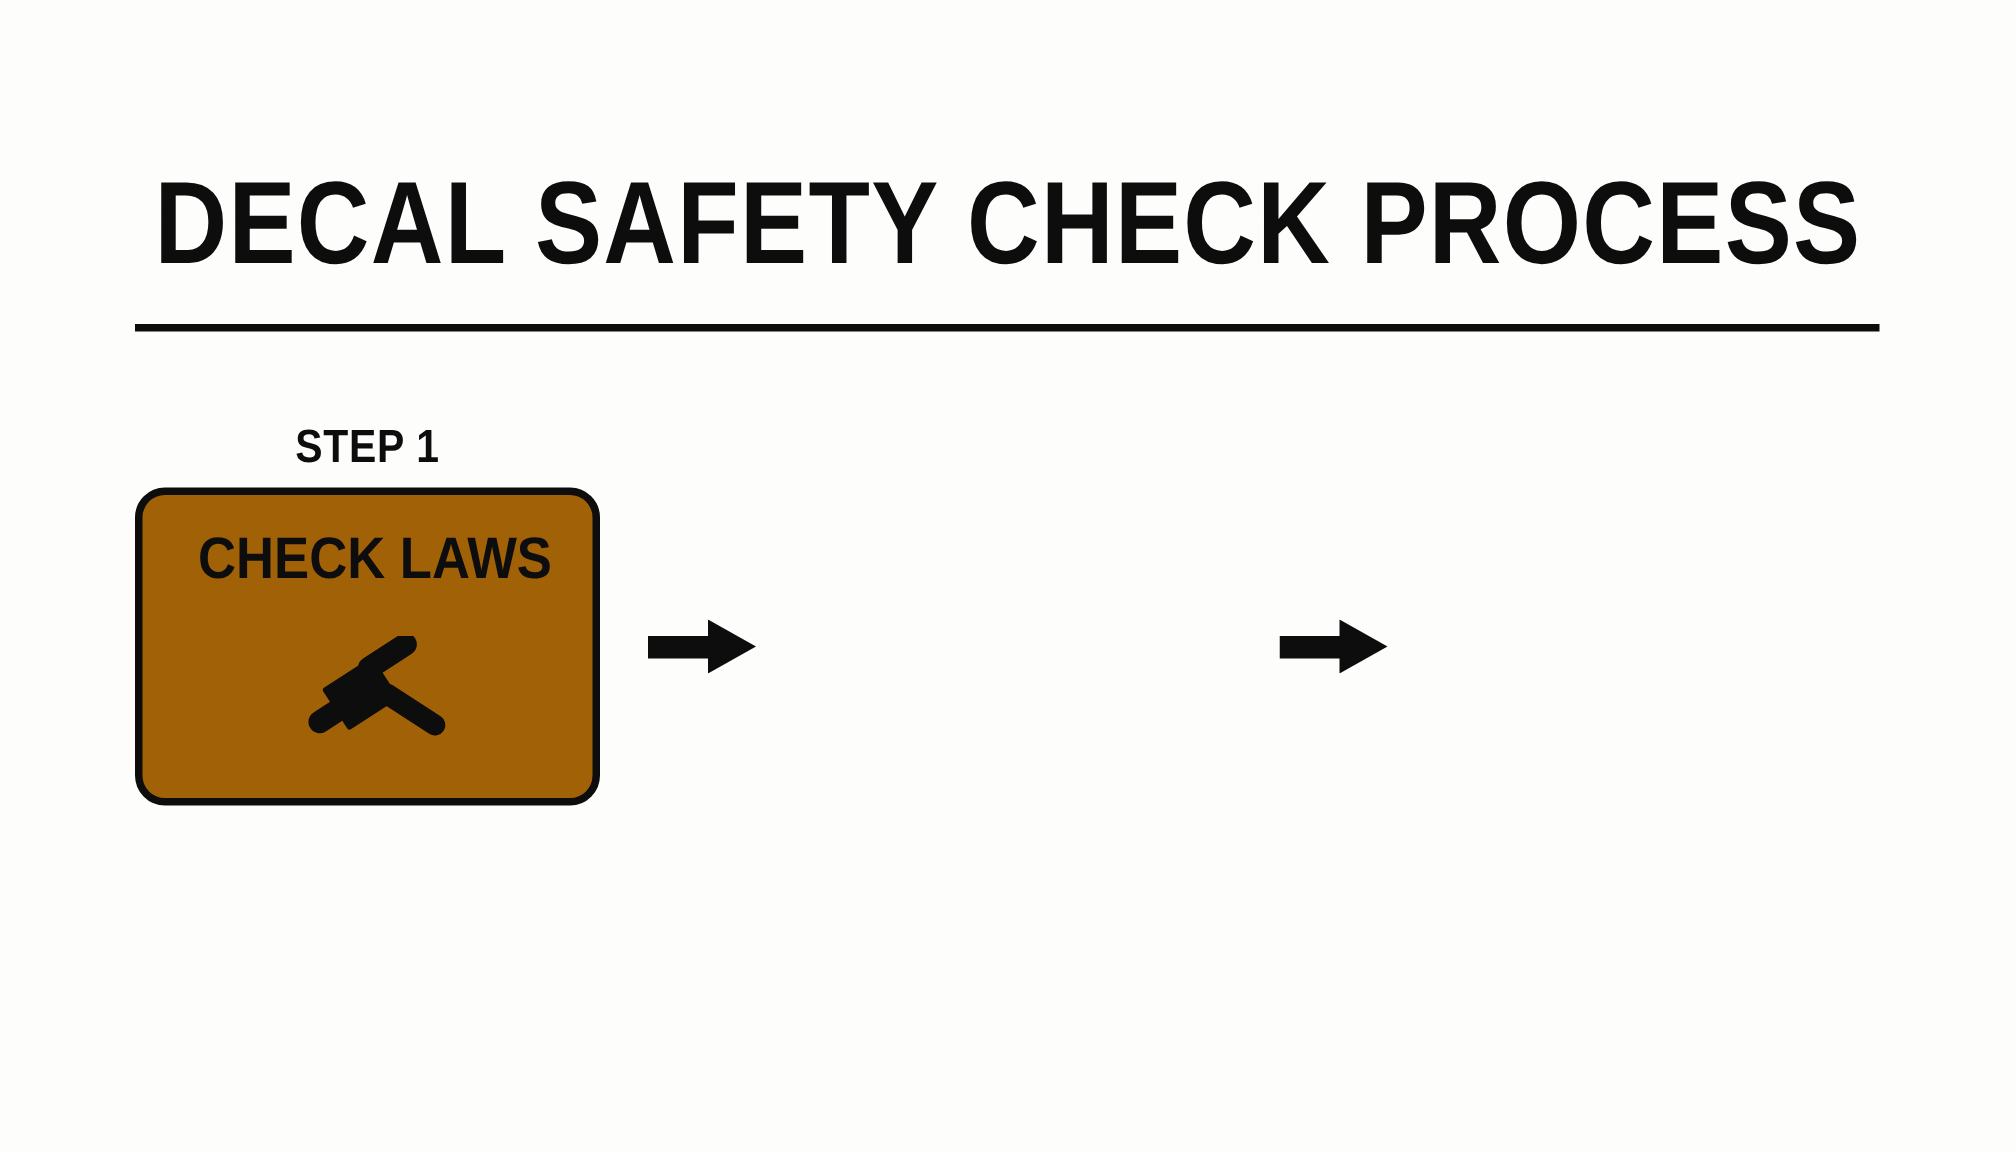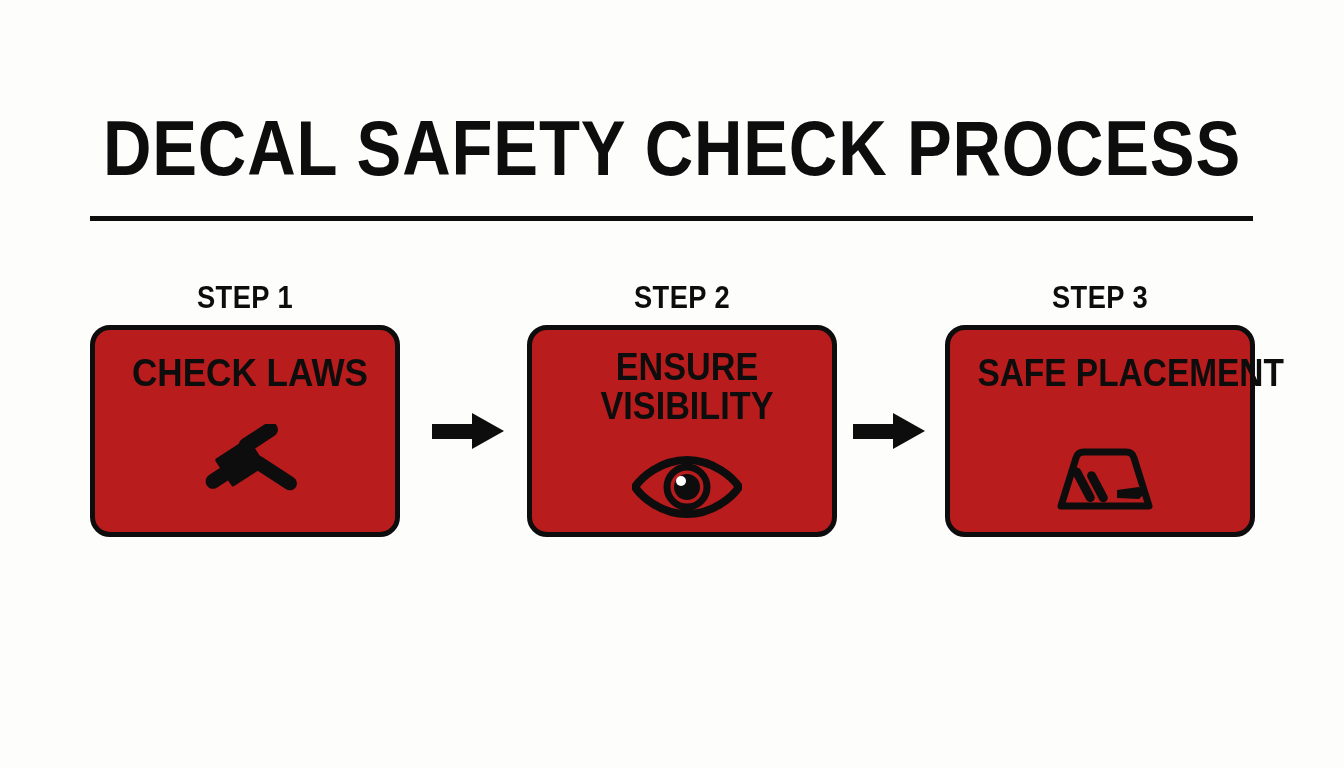--- a/index.html
+++ b/index.html
@@ -76,21 +76,21 @@
 
   .step-box {
     position: absolute;
     left: 0;
     top: 0;
     width: 310px;
     height: 212px;
     box-sizing: border-box;
     border: 5px solid #0d0d0d;
     border-radius: 20px;
-    background: #b91c1c;
+    background: #a16207;
   }
 
   .step-title {
     position: absolute;
     left: 10px;
     top: 23px;
     width: 290px;
     text-align: center;
     font-family: "Liberation Sans Narrow", "Liberation Sans", sans-serif;
     font-weight: bold;
@@ -162,61 +162,22 @@
     </div>
   </div>
 
   <div class="arrow arrow-1">
     <svg width="72" height="36" viewBox="0 0 72 36">
       <rect x="0" y="11" width="46" height="15" fill="#0d0d0d"></rect>
       <polygon points="40,0 72,18 40,36" fill="#0d0d0d"></polygon>
     </svg>
   </div>
 
-  <div class="step step-2">
-    <div class="step-label">STEP 2</div>
-    <div class="step-box">
-      <div class="step-title two-line">
-        <div>ENSURE</div>
-        <div>VISIBILITY</div>
-      </div>
-      <div class="step-icon icon-low">
-        <svg width="110" height="62" viewBox="0 0 110 62">
-
-          <path d="M55 4 C 82 4 101 22 107 31 C 101 40 82 58 55 58 C 28 58 9 40 3 31 C 9 22 28 4 55 4 Z" fill="none" stroke="#0d0d0d" stroke-width="8"></path>
-
-          <circle cx="55" cy="31" r="20" fill="none" stroke="#0d0d0d" stroke-width="7"></circle>
-
-          <circle cx="55" cy="31" r="13" fill="#0d0d0d"></circle>
-
-          <circle cx="49" cy="25" r="5" fill="#ffffff"></circle>
-        </svg>
-      </div>
-    </div>
-  </div>
 
   <div class="arrow arrow-2">
     <svg width="72" height="36" viewBox="0 0 72 36">
       <rect x="0" y="11" width="46" height="15" fill="#0d0d0d"></rect>
       <polygon points="40,0 72,18 40,36" fill="#0d0d0d"></polygon>
     </svg>
   </div>
 
-  <div class="step step-3">
-    <div class="step-label">STEP 3</div>
-    <div class="step-box">
-      <div class="step-title wide">SAFE PLACEMENT</div>
-      <div class="step-icon">
-        <svg width="118" height="68" viewBox="0 0 118 68">
-
-          <path d="M30 12 C31 8 34 6 38 6 L80 6 C84 6 87 8 88 12 L103 60 L15 60 Z" fill="none" stroke="#0d0d0d" stroke-width="7" stroke-linejoin="round"></path>
-
-          <rect x="33" y="20" width="9" height="38" rx="4.5" transform="rotate(-28 37 39)" fill="#0d0d0d"></rect>
-
-          <rect x="47" y="24" width="9" height="34" rx="4.5" transform="rotate(-28 51 41)" fill="#0d0d0d"></rect>
-
-          <polygon points="71,44 93,41 99,47 93,53 71,52" fill="#0d0d0d"></polygon>
-        </svg>
-      </div>
-    </div>
-  </div>
 
 </div>
 
 </body></html>

